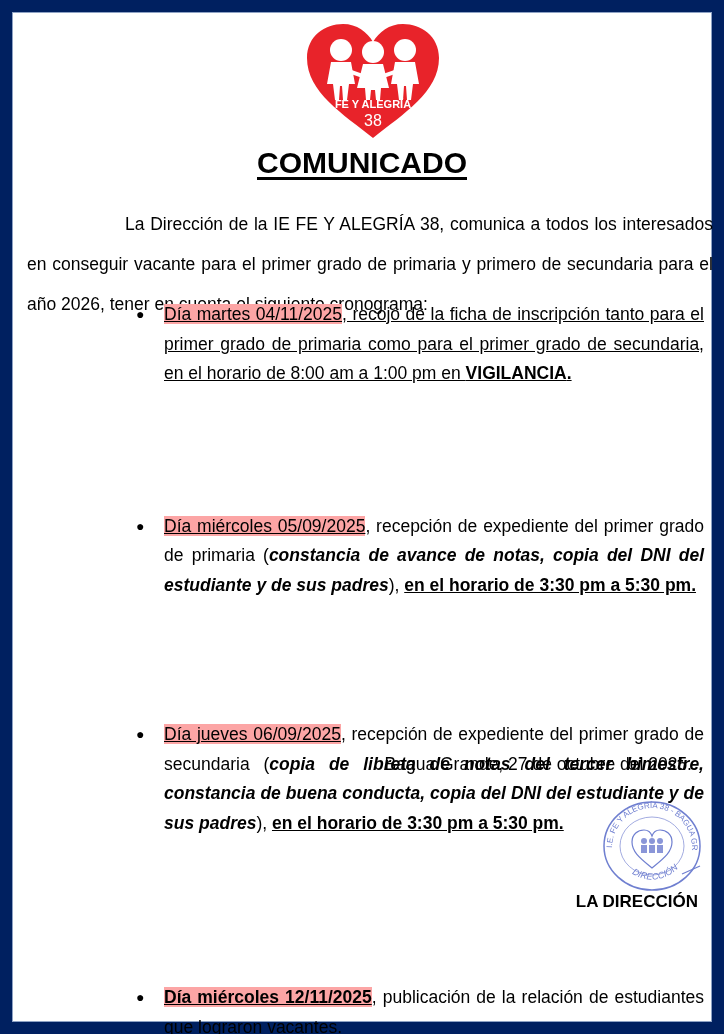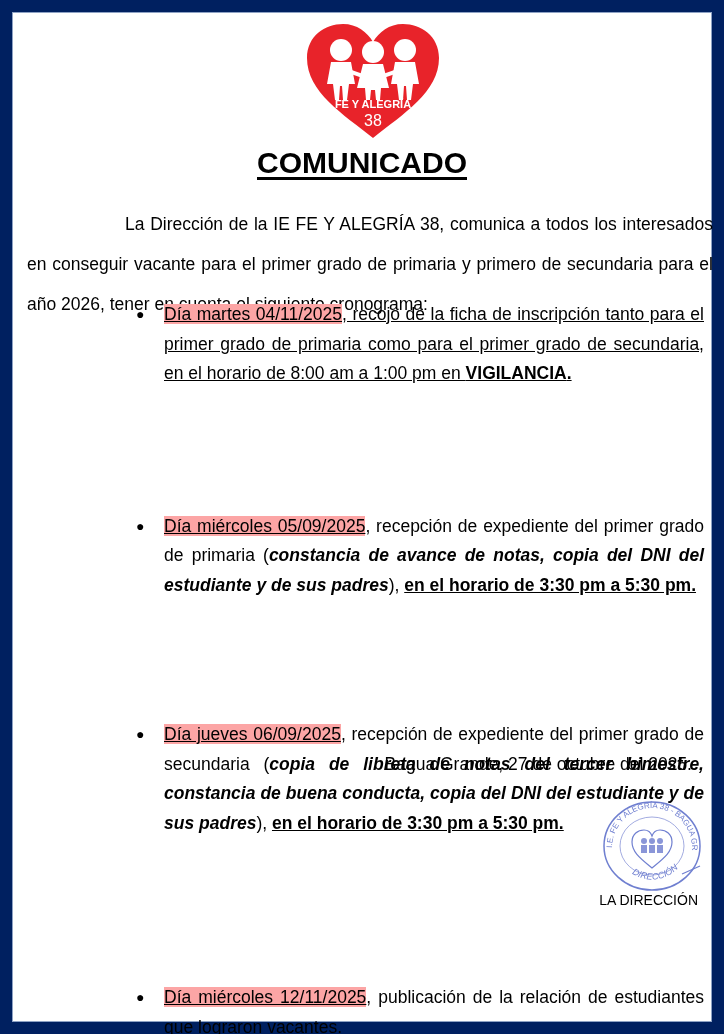--- a/index.html
+++ b/index.html
@@ -26,32 +26,32 @@
   }
   .intro {
     position: absolute; left: 15px; width: 686px; top: 192px;
     line-height: 40px; text-align: justify;
   }
   .intro .indent { display: inline-block; width: 98px; }
   ul.schedule { position: absolute; left: 140px; width: 552px; top: 288px; margin: 0; padding: 0; list-style: none; }
   ul.schedule li { position: relative; padding-left: 12px; line-height: 29.5px; text-align: justify; }
   ul.schedule li .bullet { position: absolute; left: -16px; top: 0; font-size: 14px; }
   .date-hl { background: #fca5a5; text-decoration: underline; }
-  .date-bold { font-weight: normal; }
+  .date-bold { font-weight: bold; }
   .u { text-decoration: underline; }
   .bi { font-weight: bold; font-style: italic; margin-top: 9px; }
   .b { font-weight: bold; text-decoration: underline; }
   .item1 { margin-top: 0; }
   .item2 { position: absolute; top: 123px; }
   .item3 { position: absolute; top: 243px; }
   .item4 { position: absolute; top: 388px; }
   .place-date { position: absolute; right: 20px; top: 738px; line-height: 28px; }
   .stamp { position: absolute; left: 588px; top: 786px; width: 104px; height: 94px; }
   .signature {
-    position: absolute; right: 14px; top: 880px; font-weight: normal; font-size: 14px;
+    position: absolute; right: 14px; top: 880px; font-weight: bold; font-size: 17px;
   }
 </style>
 </head>
 <body>
 
 <div class="frame"></div>
 <div class="inner-line"></div>
 
 <div class="page">
 

